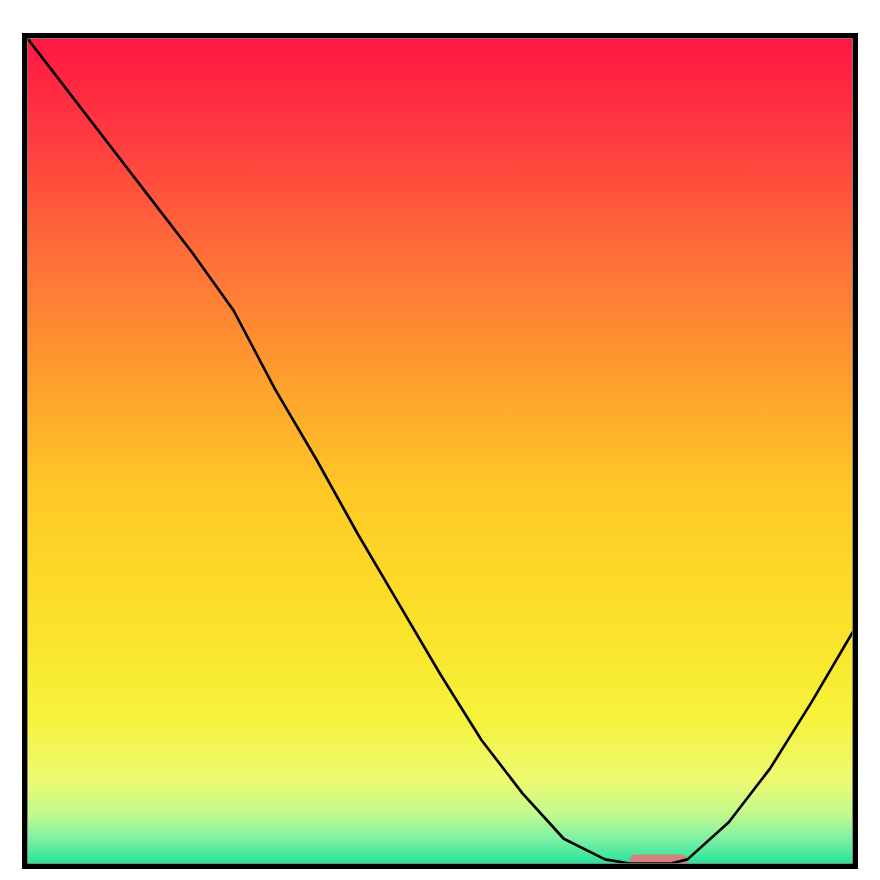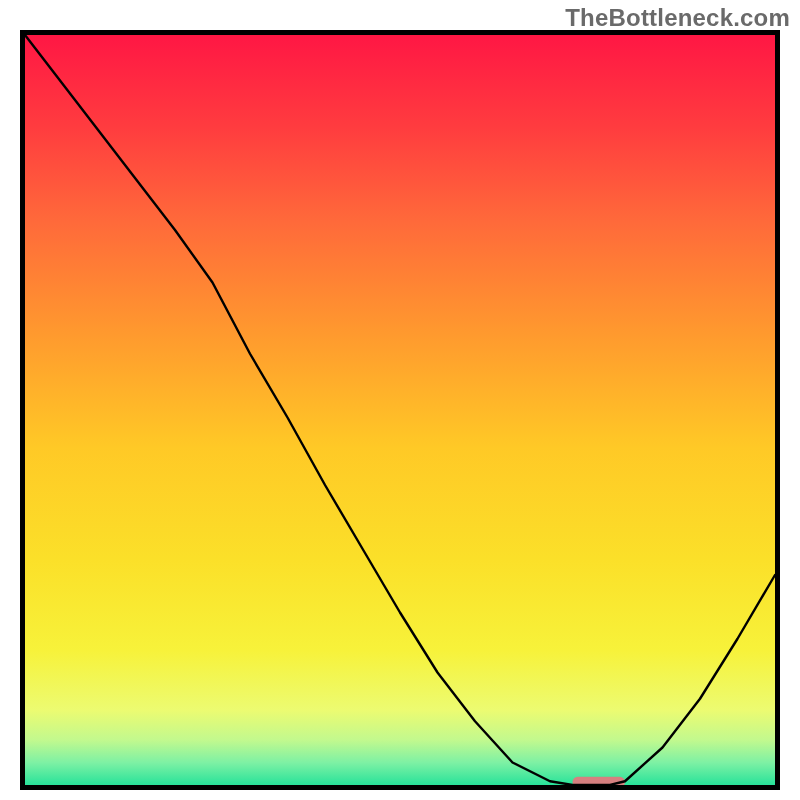--- a/index.html
+++ b/index.html
@@ -48,21 +48,20 @@
   }
   .marker {
     fill: #d68080;
     stroke: none;
   }
 </style>
 </head>
 <body>
 
 <div class="wrap">
-  <div class="watermark">TheBottleneck.com</div>
 
   <div class="plot">
     <svg viewBox="0 0 1000 1000" preserveAspectRatio="none">
       <defs>
         <linearGradient id="bg-grad" x1="0" y1="0" x2="0" y2="1">
         <stop offset="0%" stop-color="#ff1744"></stop>
             <stop offset="12%" stop-color="#ff3b3f"></stop>
             <stop offset="25%" stop-color="#ff6a3a"></stop>
             <stop offset="40%" stop-color="#ff9a2e"></stop>
             <stop offset="55.00000000000001%" stop-color="#ffc926"></stop>

